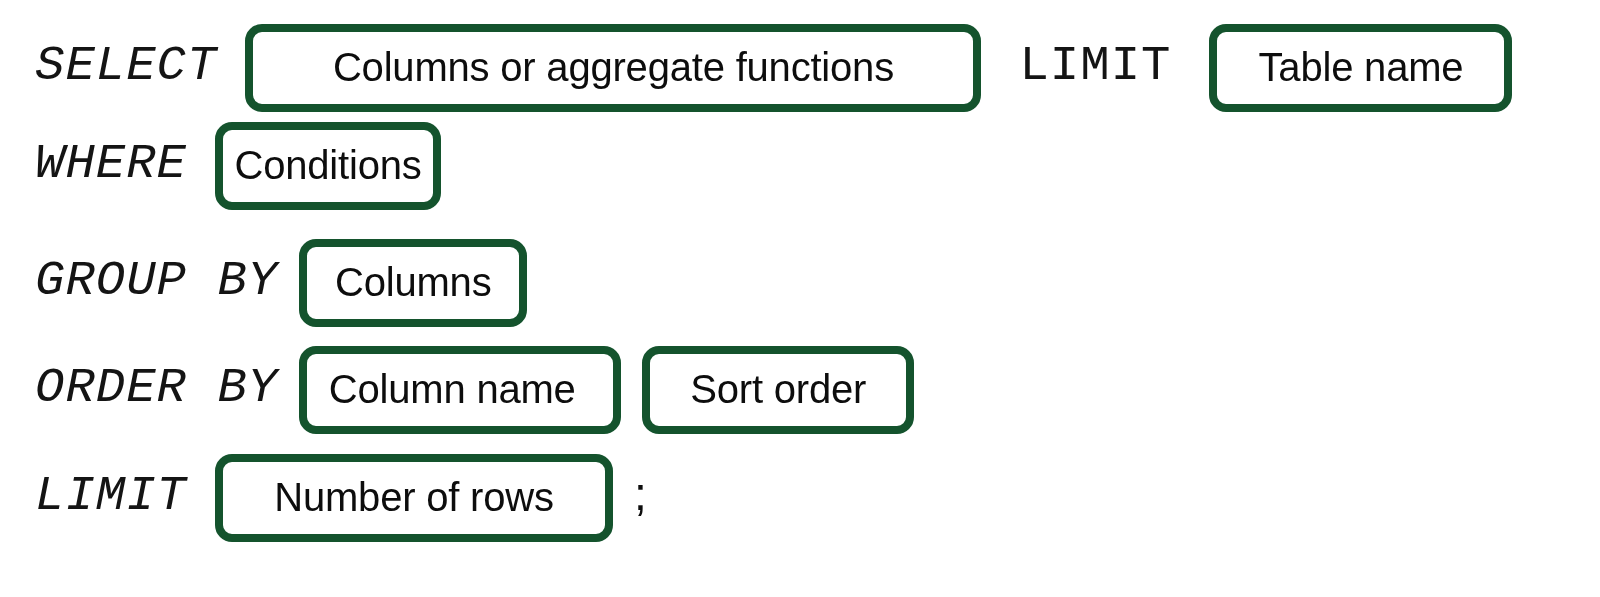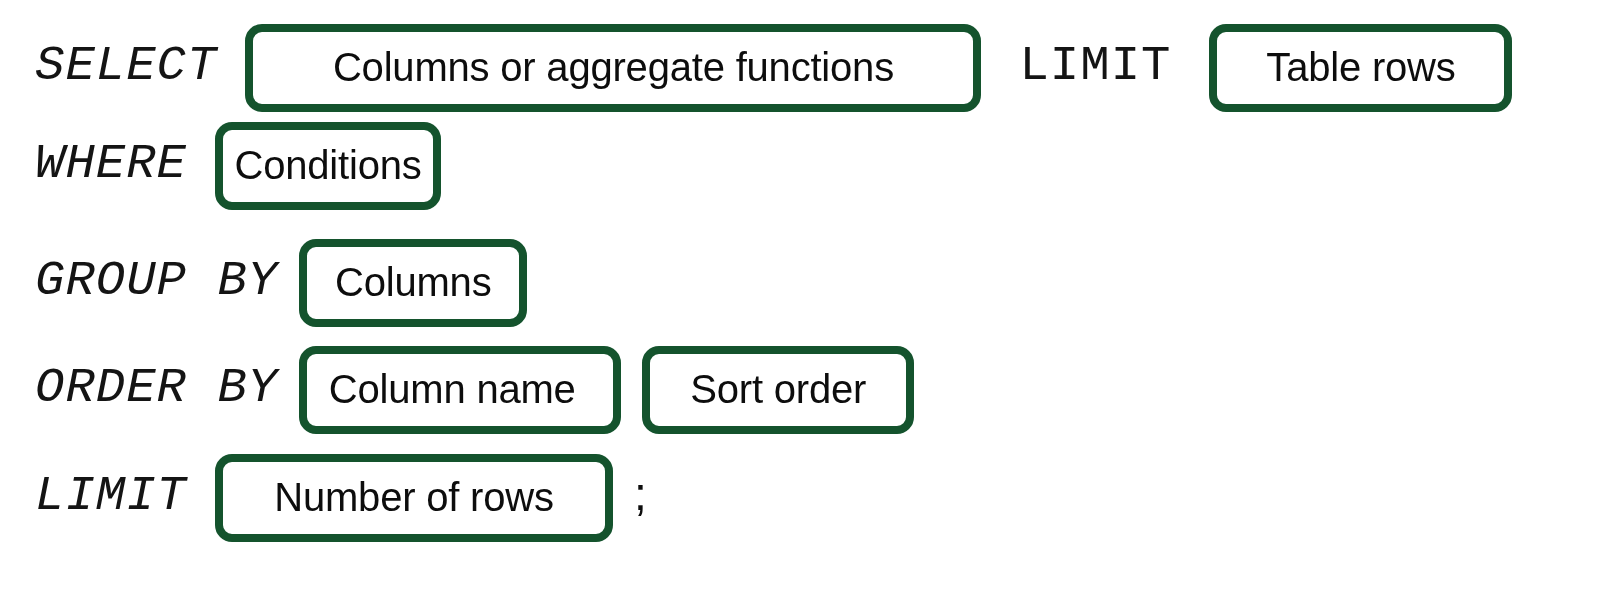--- a/index.html
+++ b/index.html
@@ -104,21 +104,21 @@
   <div class="sql-row row-0">
     <span class="keyword kw-indent">SELECT</span>
     <span class="gap-md"></span>
     <div class="slot w-select-cols">
       <span class="slot-label">Columns or aggregate functions</span>
     </div>
     <span class="gap-lg"></span>
     <span class="keyword">LIMIT</span>
     <span class="gap-lg"></span>
     <div class="slot w-table-name">
-      <span class="slot-label">Table rows</span>
+      <span class="slot-label">Table name</span>
     </div>
   </div>
 
   <div class="sql-row row-1">
     <span class="keyword kw-indent">WHERE</span>
     <span class="gap-md"></span>
     <div class="slot w-conditions">
       <span class="slot-label">Conditions</span>
     </div>
   </div>

